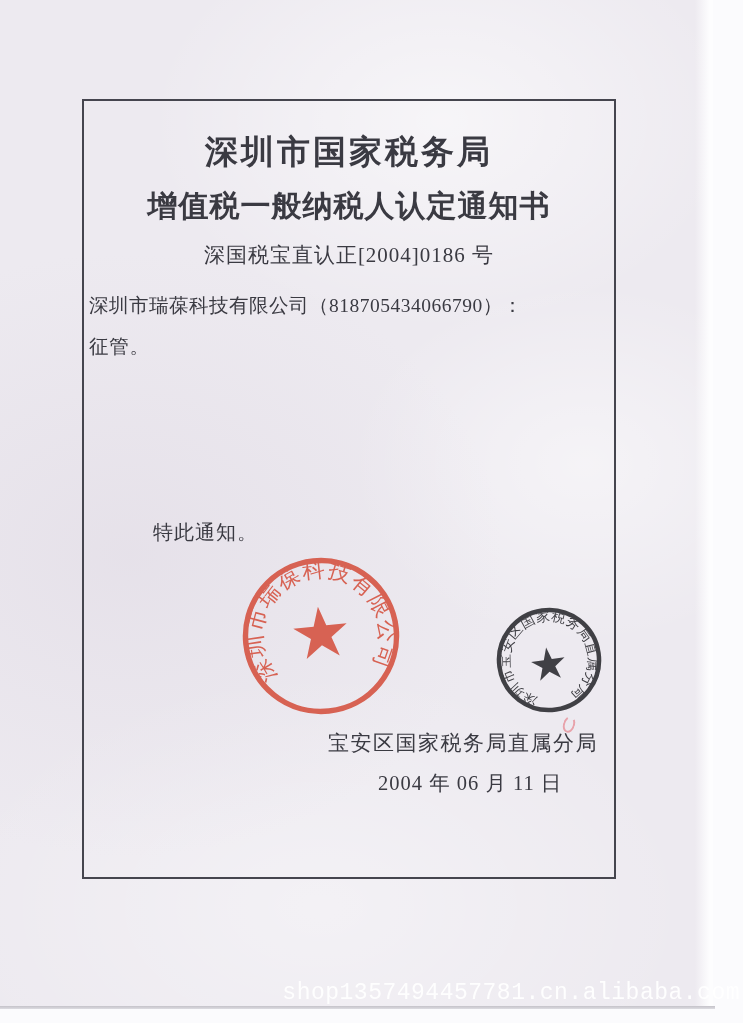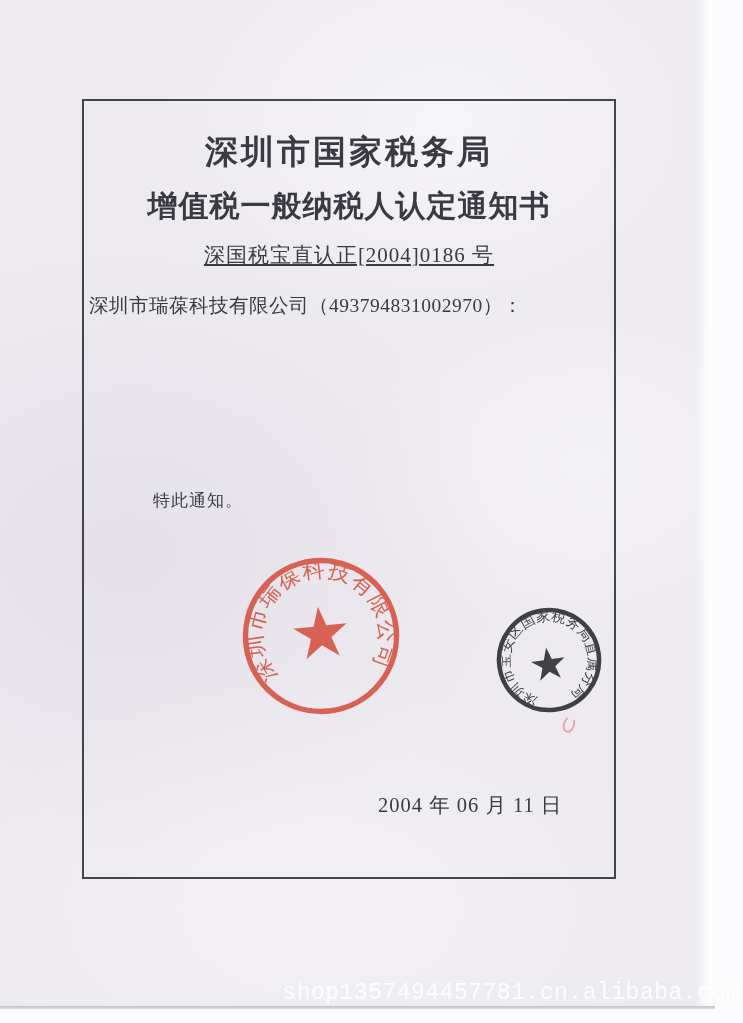--- a/index.html
+++ b/index.html
@@ -61,43 +61,42 @@
     left: 82px; top: 186px; width: 534px;
     text-align: center;
     font-size: 30px; font-weight: 700;
     letter-spacing: 1px;
   }
   .docnum {
     left: 82px; top: 241px; width: 534px;
     text-align: center;
     font-size: 21px; font-weight: 500;
     letter-spacing: 1px;
-    text-decoration: underline;
   }
   .recipient {
     left: 89px; top: 292px;
     font-size: 19.5px; letter-spacing: 0.5px;
   }
   .bodyblock {
     left: 89px; top: 328px; width: 500px;
     font-size: 19.5px; line-height: 38px;
     letter-spacing: 0.8px;
   }
   .bodyline { height: 38px; white-space: nowrap; }
   .indent { padding-left: 44px; }
   .closing {
-    left: 153px; top: 489px;
-    font-size: 17px; letter-spacing: 1px;
+    left: 153px; top: 519px;
+    font-size: 20px; letter-spacing: 1px;
   }
   .issuer {
     left: 328px; top: 729px;
     font-size: 21px; letter-spacing: 1.5px; font-weight: 500;
   }
   .date {
-    left: 378px; top: 791px;
+    left: 378px; top: 769px;
     font-size: 20.5px; letter-spacing: 1px; font-weight: 500;
   }
 
   
   .seal { position: absolute; }
   .seal-red  { left: 240px; top: 555px; width: 162px; height: 162px; transform: rotate(-6deg); opacity: 0.88; }
   .seal-black{ left: 495px; top: 606px; width: 108px; height: 108px; transform: rotate(-8deg); opacity: 0.9; }
   .seal circle { fill: none; }
   .seal-red circle  { stroke-width: 5.5; }
   .seal-black circle{ stroke-width: 4.5; }
@@ -134,23 +133,24 @@
 <div class="stage">
 
   <div class="paper"></div>
   <div class="bottom-shadow"></div>
 
   <div class="frame"></div>
 
   <div class="txt title">深圳市国家税务局</div>
   <div class="txt subtitle">增值税一般纳税人认定通知书</div>
   <div class="txt docnum">深国税宝直认正[2004]0186 号</div>
-  <div class="txt recipient">深圳市瑞葆科技有限公司（493794831002970）：</div>
+  <div class="txt recipient">深圳市瑞葆科技有限公司（818705434066790）：</div>
 
   <div class="txt bodyblock">
+    <div class="bodyline">征管。</div>
   </div>
 
   <div class="txt closing">特此通知。</div>
 
   <svg class="seal seal-red" viewBox="0 0 162 162">
     <circle cx="81" cy="81" r="75.5" stroke="#d5503e"></circle>
     <path id="arc-red" d="M 33.9 116.5 A 59 59 0 1 1 128.1 116.5" fill="none"></path>
     <text class="sealtext-red" text-anchor="middle">
       <textPath href="#arc-red" startOffset="50%">深圳市瑞葆科技有限公司</textPath>
     </text>
@@ -161,17 +161,18 @@
     <circle cx="54" cy="54" r="50" stroke="#2e2e33"></circle>
     <path id="arc-black" d="M 37.9 90.1 A 39.5 39.5 0 1 1 70.1 90.1" fill="none"></path>
     <text class="sealtext-black" text-anchor="middle">
       <textPath href="#arc-black" startOffset="50%">深圳市宝安区国家税务局直属分局</textPath>
     </text>
     <text class="sealstar star-black" x="53" y="73" fill="#2e2e33">★</text>
   </svg>
 
   <div class="speck"></div>
 
+  <div class="txt issuer">宝安区国家税务局直属分局</div>
   <div class="txt date">2004 年 06 月 11 日</div>
 
   <div class="watermark">shop1357494457781.cn.alibaba.com</div>
 
 </div>
 
 </body></html>

